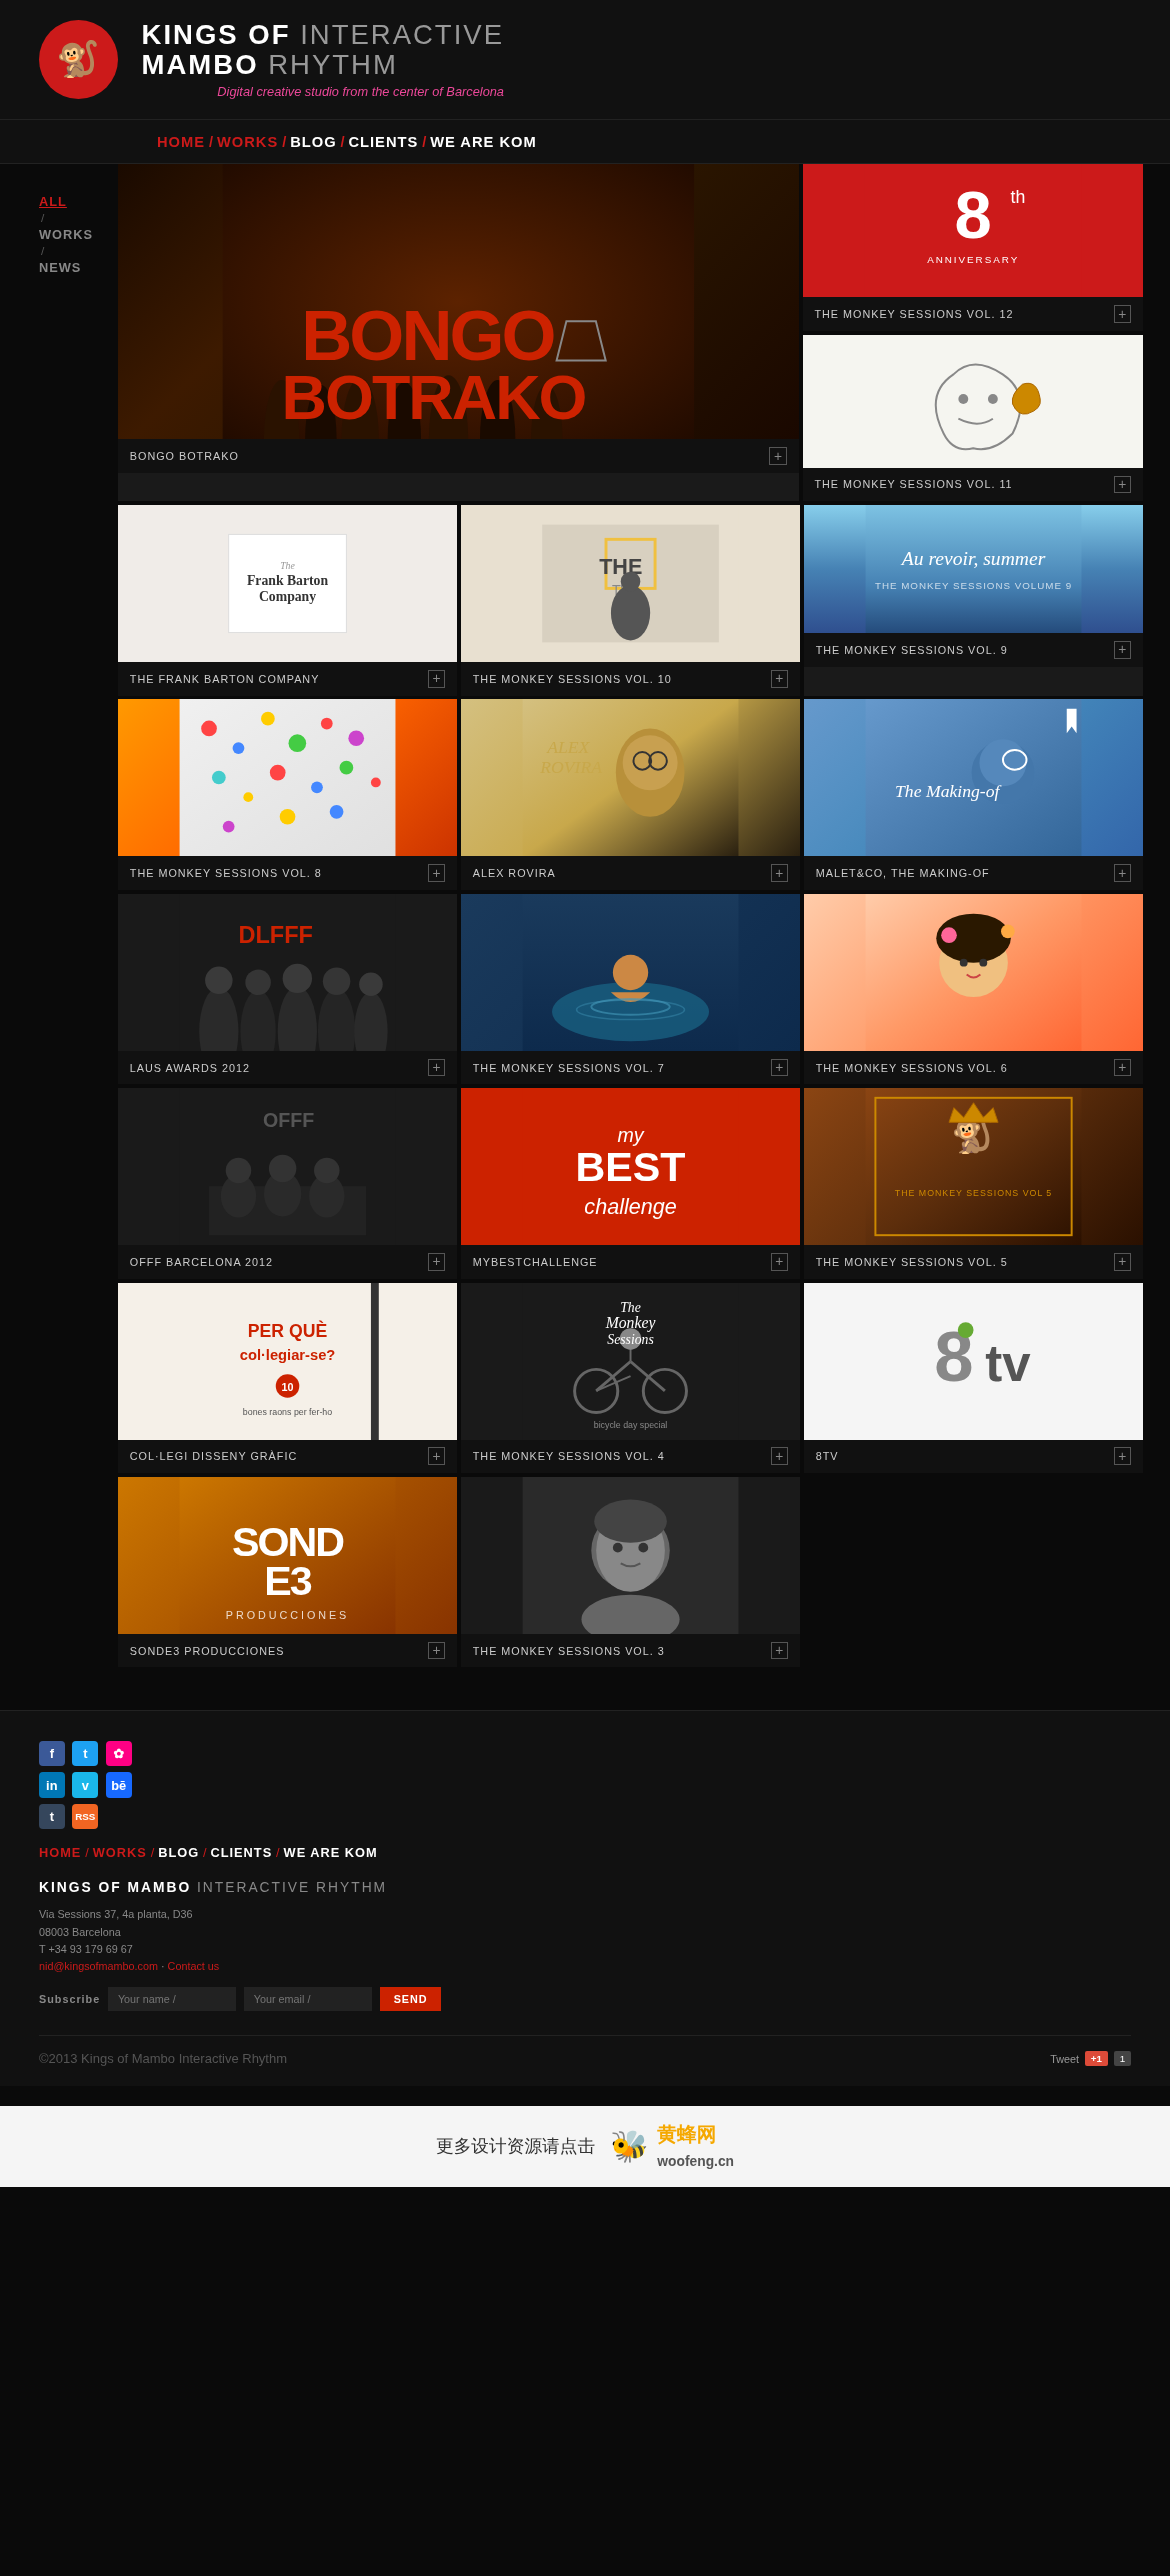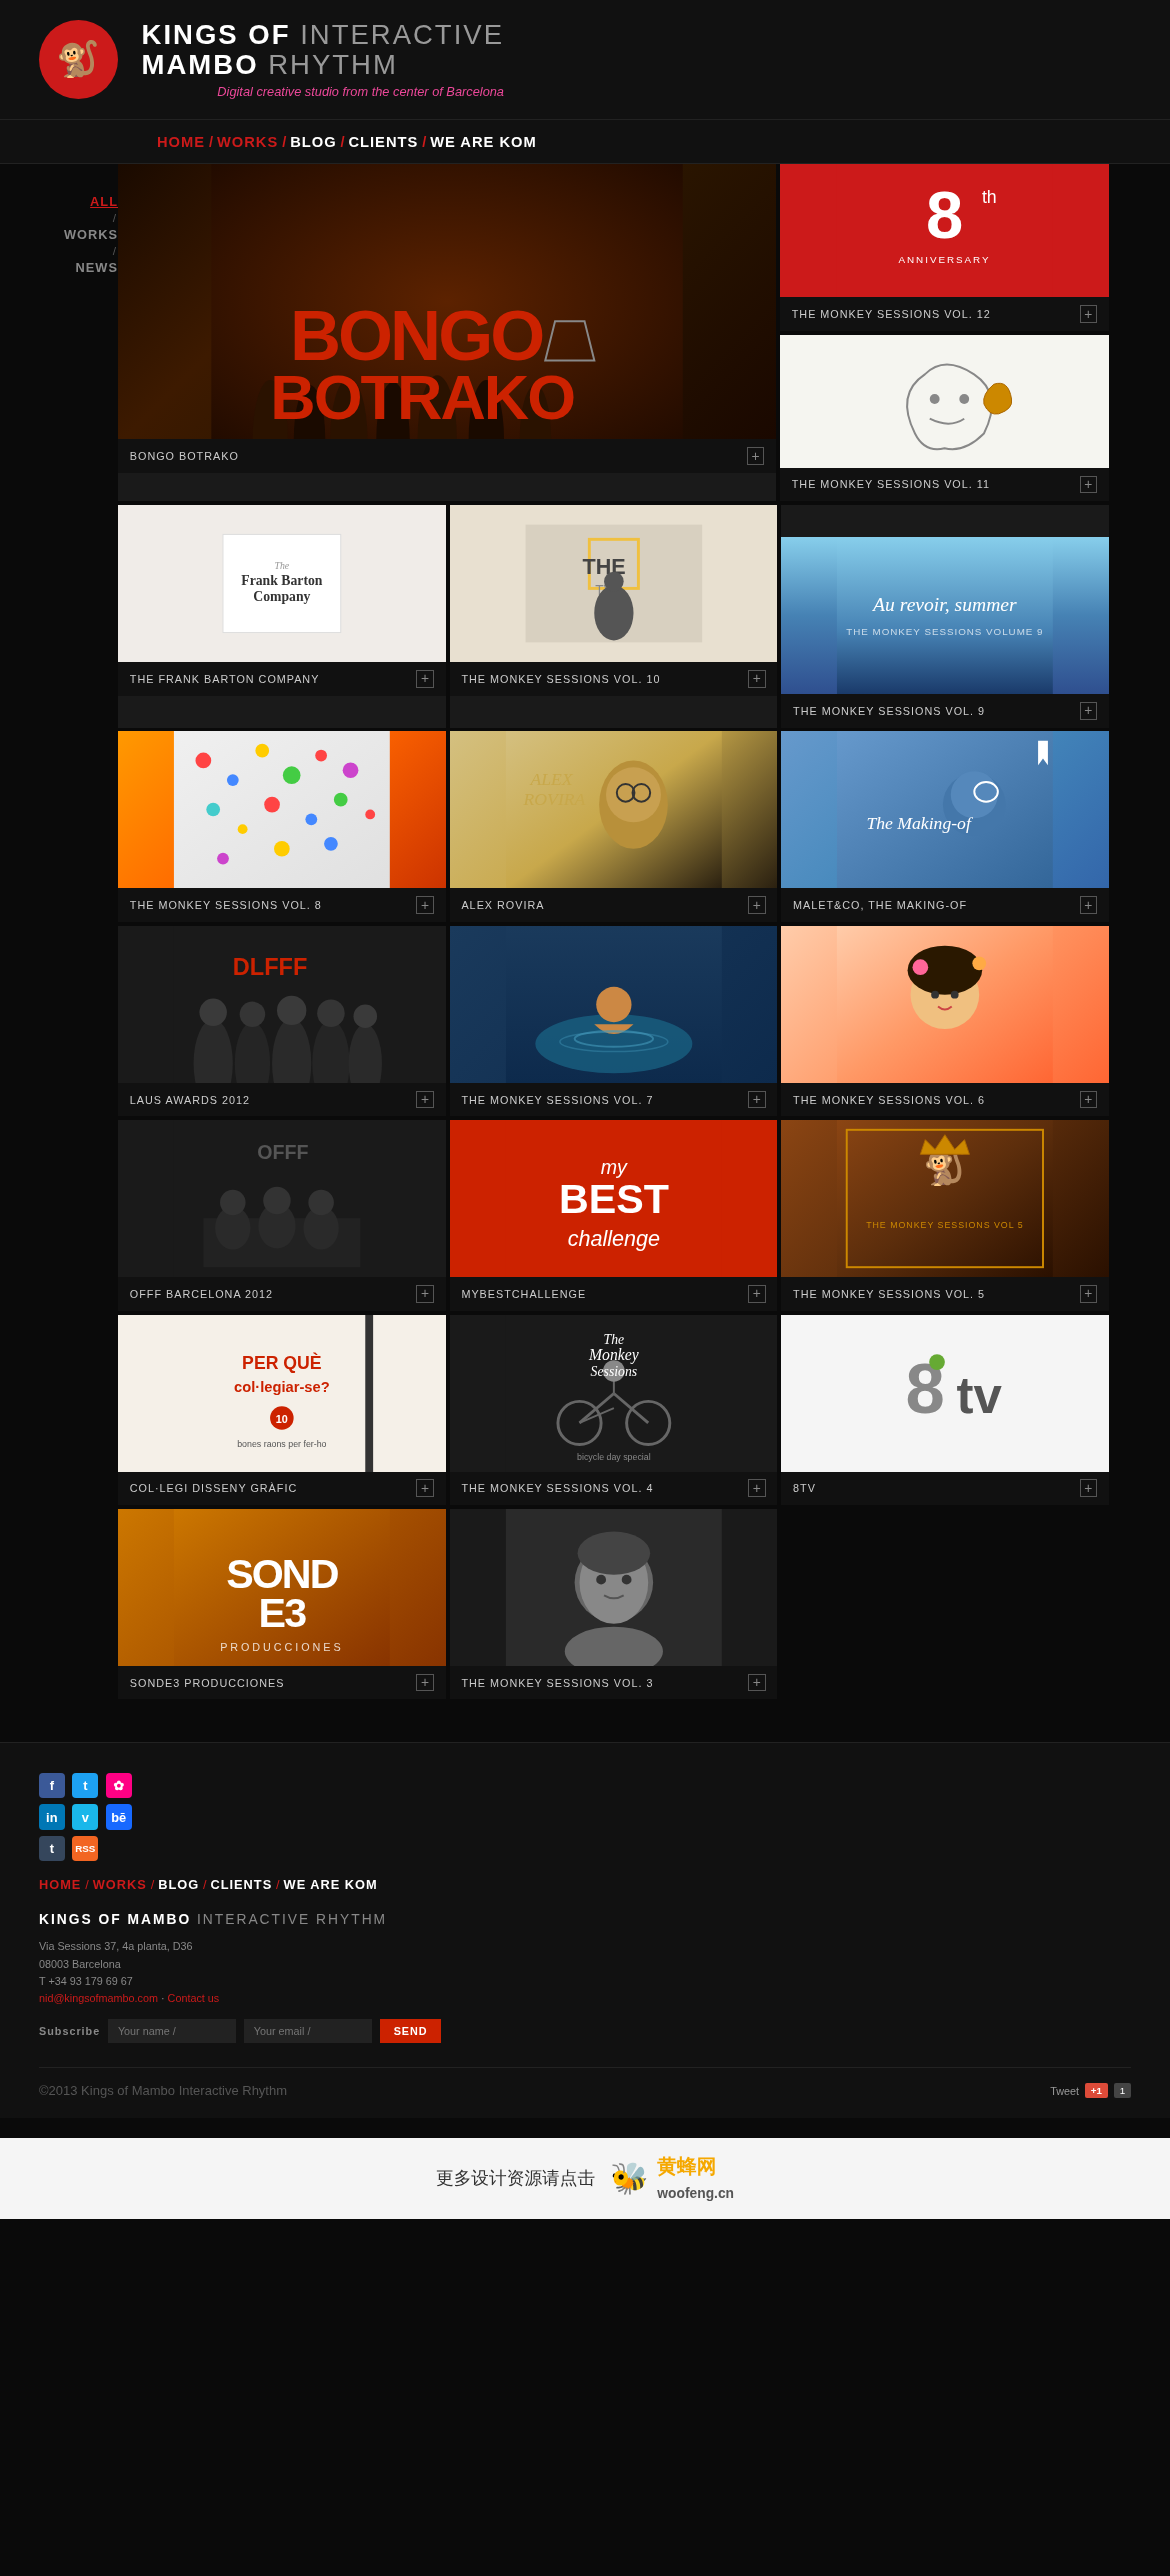--- a/index.html
+++ b/index.html
@@ -80,22 +80,21 @@
       color: #cc1a1a;
       cursor: pointer;
       letter-spacing: 1px;
     }
     .filter-item.active { color: #cc1a1a; text-decoration: underline; }
     .filter-item.inactive { color: #888; }
     .filter-sep { color: #555; font-size: 11.8px; margin: 0 2px; }
 
     
     .main-content {
-      padding: 0 61px 39px 39px;
-      text-align: right;
+      padding: 0 27px 39px 39px;
     }
 
     
     .featured-row {
       display: grid;
       grid-template-columns: 2fr 1fr;
       gap: 3.9px;
       margin-bottom: 3.9px;
     }
     .featured-right {
@@ -151,23 +150,22 @@
       height: 157px;
       background: #f0ece8;
     }
 
     .img-monkey10 {
       height: 157px;
       background: #e8e0d0;
     }
 
     .img-monkey9 {
-      height: 157px;
+      height: 128px;
       background: linear-gradient(180deg, #87CEEB 0%, #4682B4 50%, #2F4F8F 100%);
-      margin-top: 32px;
     }
 
     .img-monkey8 {
       height: 157px;
       background: linear-gradient(135deg, #ff9900 0%, #ff6600 50%, #cc3300 100%);
     }
 
     .img-alexrovira {
       height: 157px;
       background: linear-gradient(135deg, #d4c080 0%, #c8a84b 50%, #2a2010 100%);

